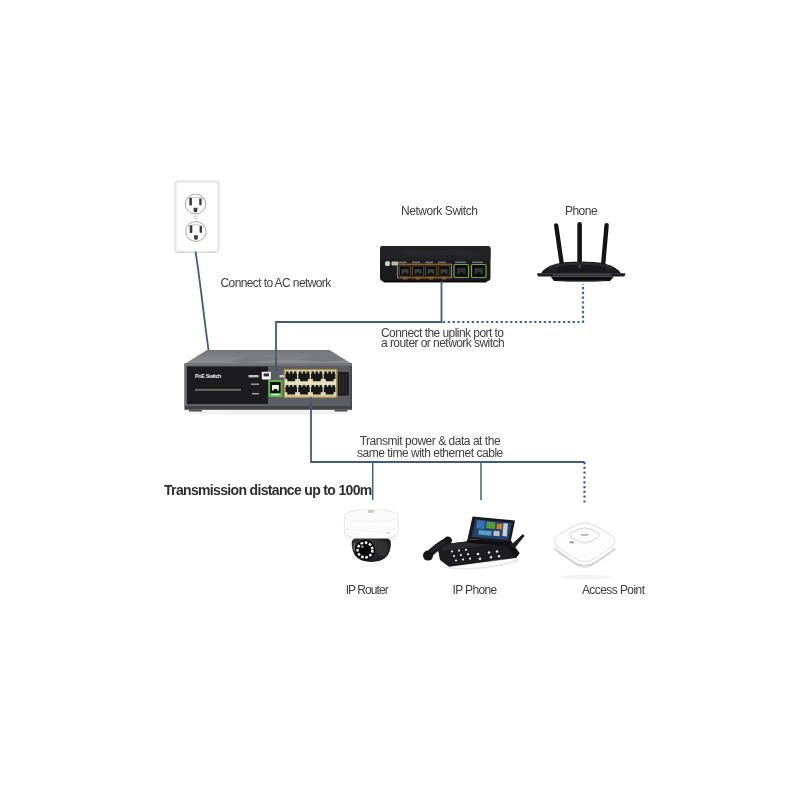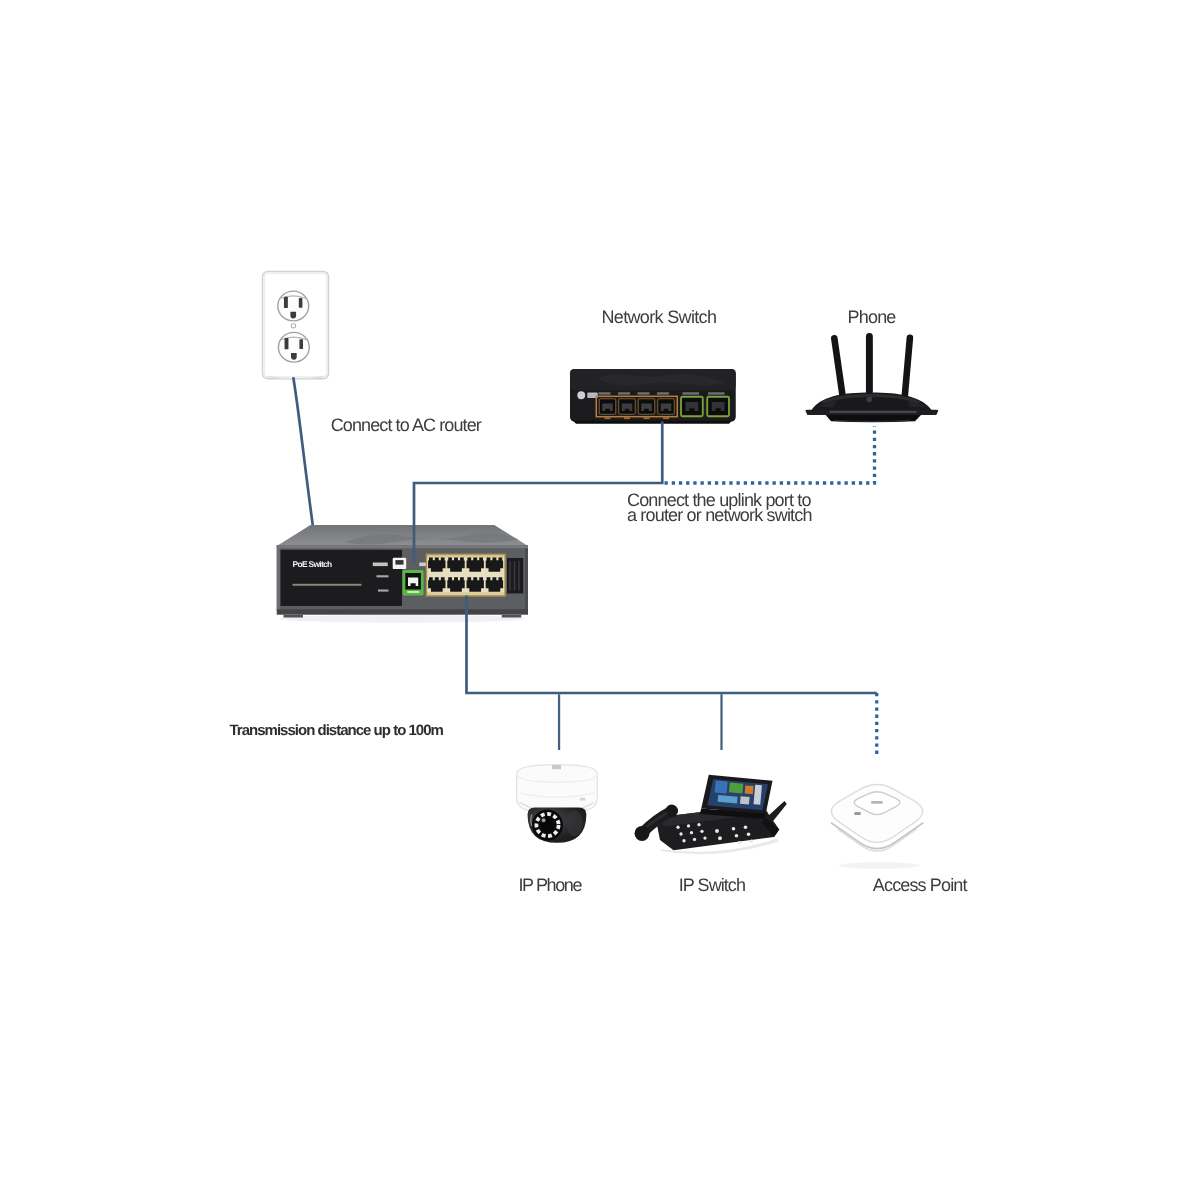--- a/index.html
+++ b/index.html
@@ -270,19 +270,20 @@
     </g>
     <g stroke="#2f64a0" stroke-width="2.2" fill="none" stroke-dasharray="2.2,2.6">
       <polyline points="443,322 583,322 583,284"></polyline>
       <line x1="584.5" y1="462" x2="584.5" y2="503"></line>
     </g>
 
     </svg>
 
   <div class="txt" style="left:401px;top:204.5px;letter-spacing:-0.44px;">Network Switch</div>
   <div class="txt" style="left:565px;top:204.5px;letter-spacing:-0.53px;">Phone</div>
-  <div class="txt" style="left:220.5px;top:277px;letter-spacing:-0.6px;">Connect to AC router</div>
-  <div class="txt" style="left:381px;top:327.8px;line-height:10.3px;letter-spacing:-0.55px;margin-left:37px;">Connect the uplink port to<br>a router or network switch</div>
-  <div class="txt" style="left:153px;top:482.5px;font-weight:bold;color:#2e2e2e;font-size:10px;letter-spacing:-0.66px;">Transmission distance up to 100m</div>
-  <div class="txt" style="left:345.7px;top:584.3px;letter-spacing:-0.94px;">IP Phone</div>
-  <div class="txt" style="left:452.5px;top:584.3px;letter-spacing:-0.63px;">IP Switch</div>
+  <div class="txt" style="left:220.5px;top:277px;letter-spacing:-0.6px;">Connect to AC network</div>
+  <div class="txt" style="left:381px;top:327.8px;line-height:10.3px;letter-spacing:-0.55px;">Connect the uplink port to<br>a router or network switch</div>
+  <div class="txt" style="left:357px;top:434.5px;line-height:12.2px;letter-spacing:-0.47px;text-align:center;">Transmit power &amp; data at the<br>same time with ethernet cable</div>
+  <div class="txt" style="left:164px;top:482.5px;font-weight:bold;color:#2e2e2e;font-size:14px;letter-spacing:-0.66px;">Transmission distance up to 100m</div>
+  <div class="txt" style="left:345.7px;top:584.3px;letter-spacing:-0.94px;">IP Router</div>
+  <div class="txt" style="left:452.5px;top:584.3px;letter-spacing:-0.63px;">IP Phone</div>
   <div class="txt" style="left:557.9px;top:584.3px;letter-spacing:-0.57px;margin-left:24px;">Access Point</div>
 </div>
 
 </body></html>

